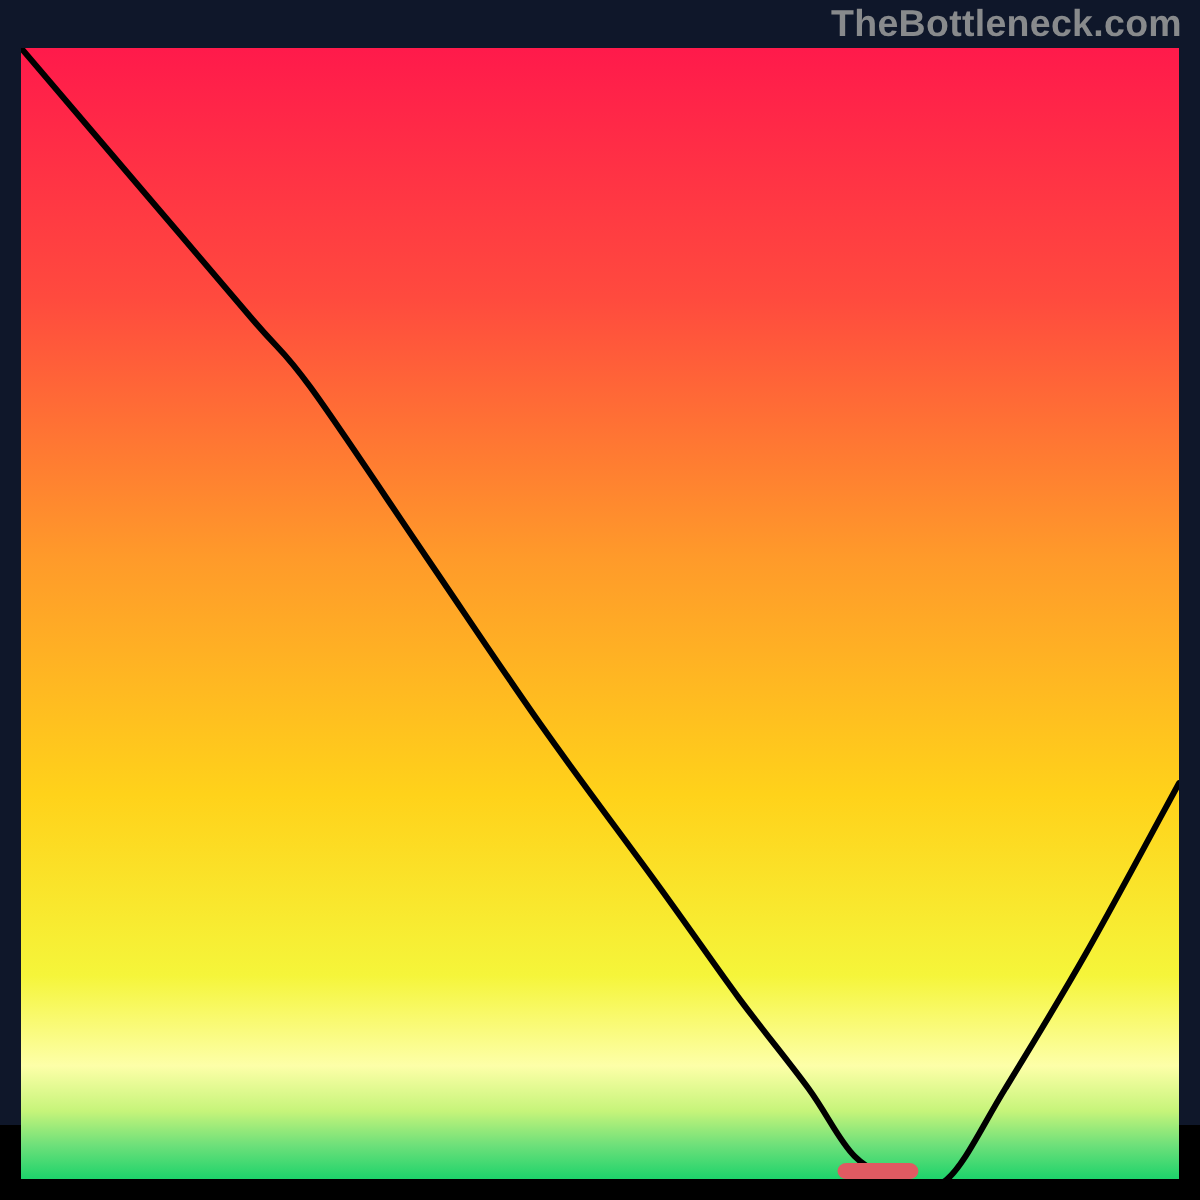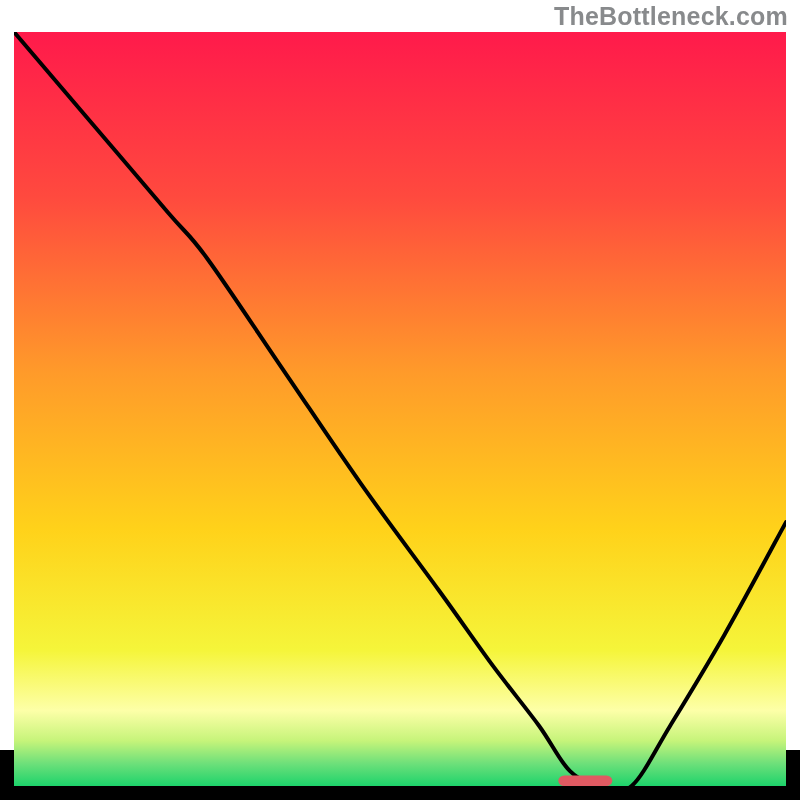--- a/index.html
+++ b/index.html
@@ -7,21 +7,21 @@
     padding: 0;
     width: 800px;
     height: 800px;
     background: #000;
     overflow: hidden;
   }
   .frame {
     position: relative;
     width: 800px;
     height: 750px;
-    background: #ffffff;
+    background: #0f172a;
   }
   .plot {
     position: absolute;
     left: 14px;
     top: 32px;
     width: 772px;
     height: 754px;
   }
   .plot svg {
     display: block;

